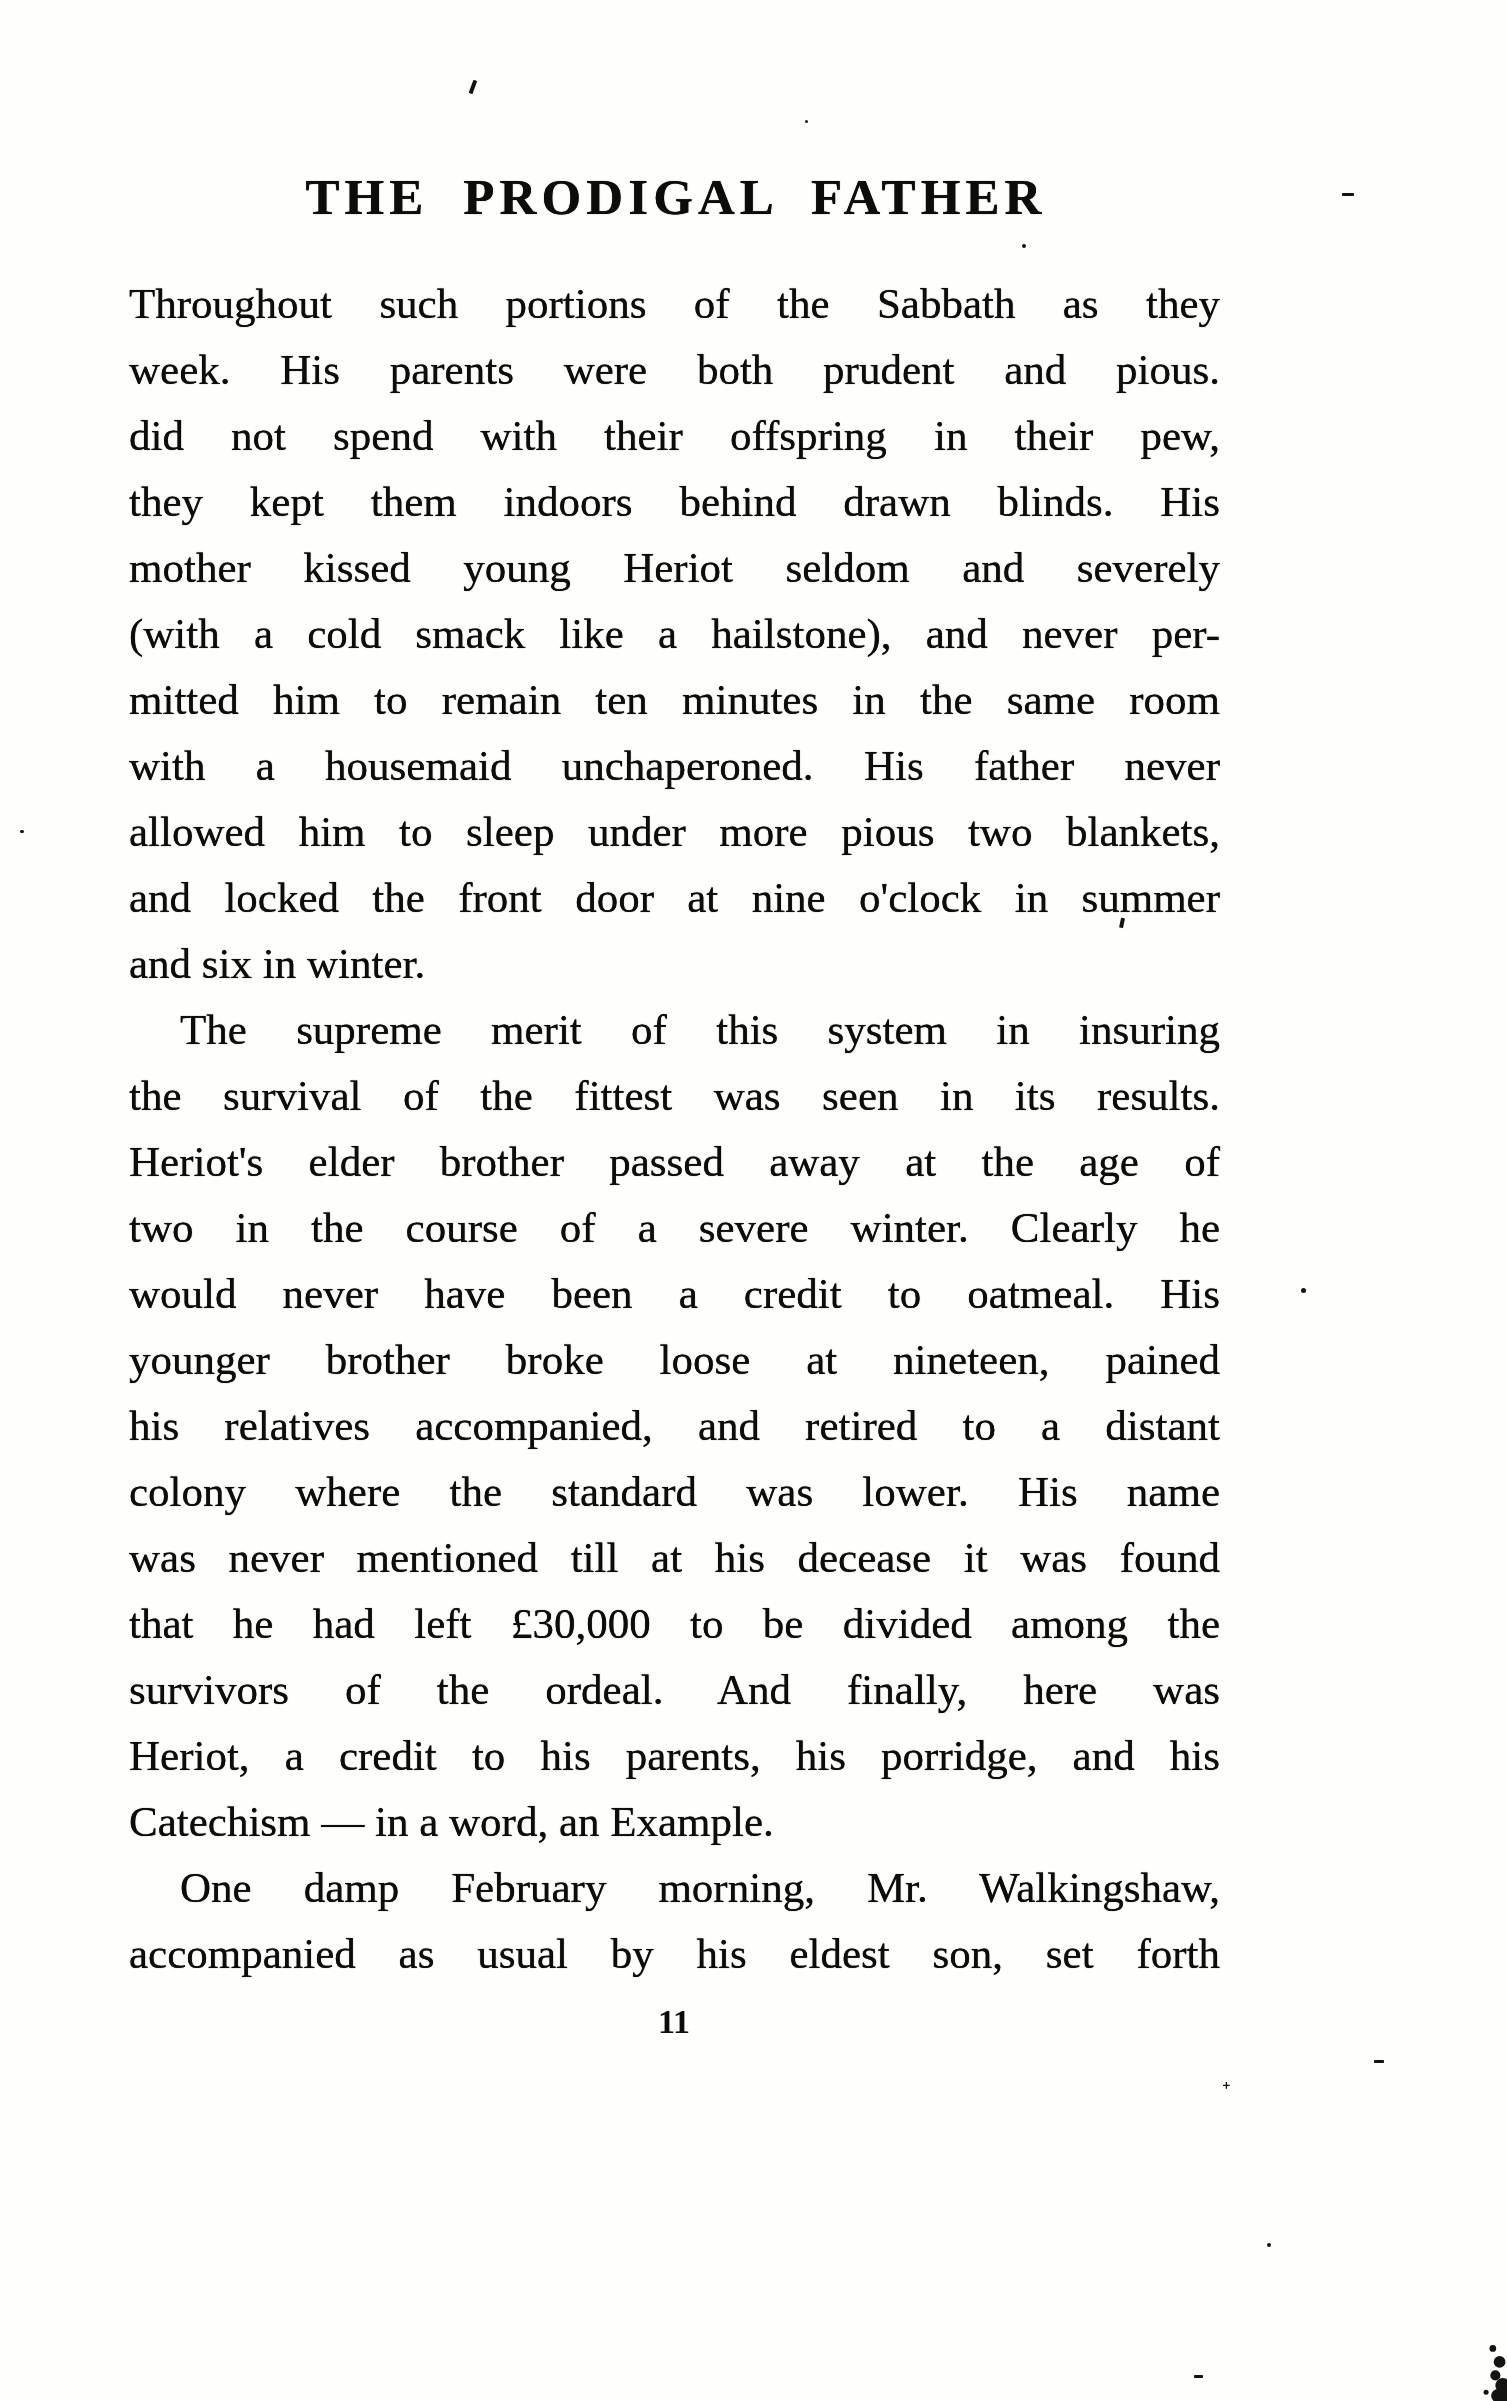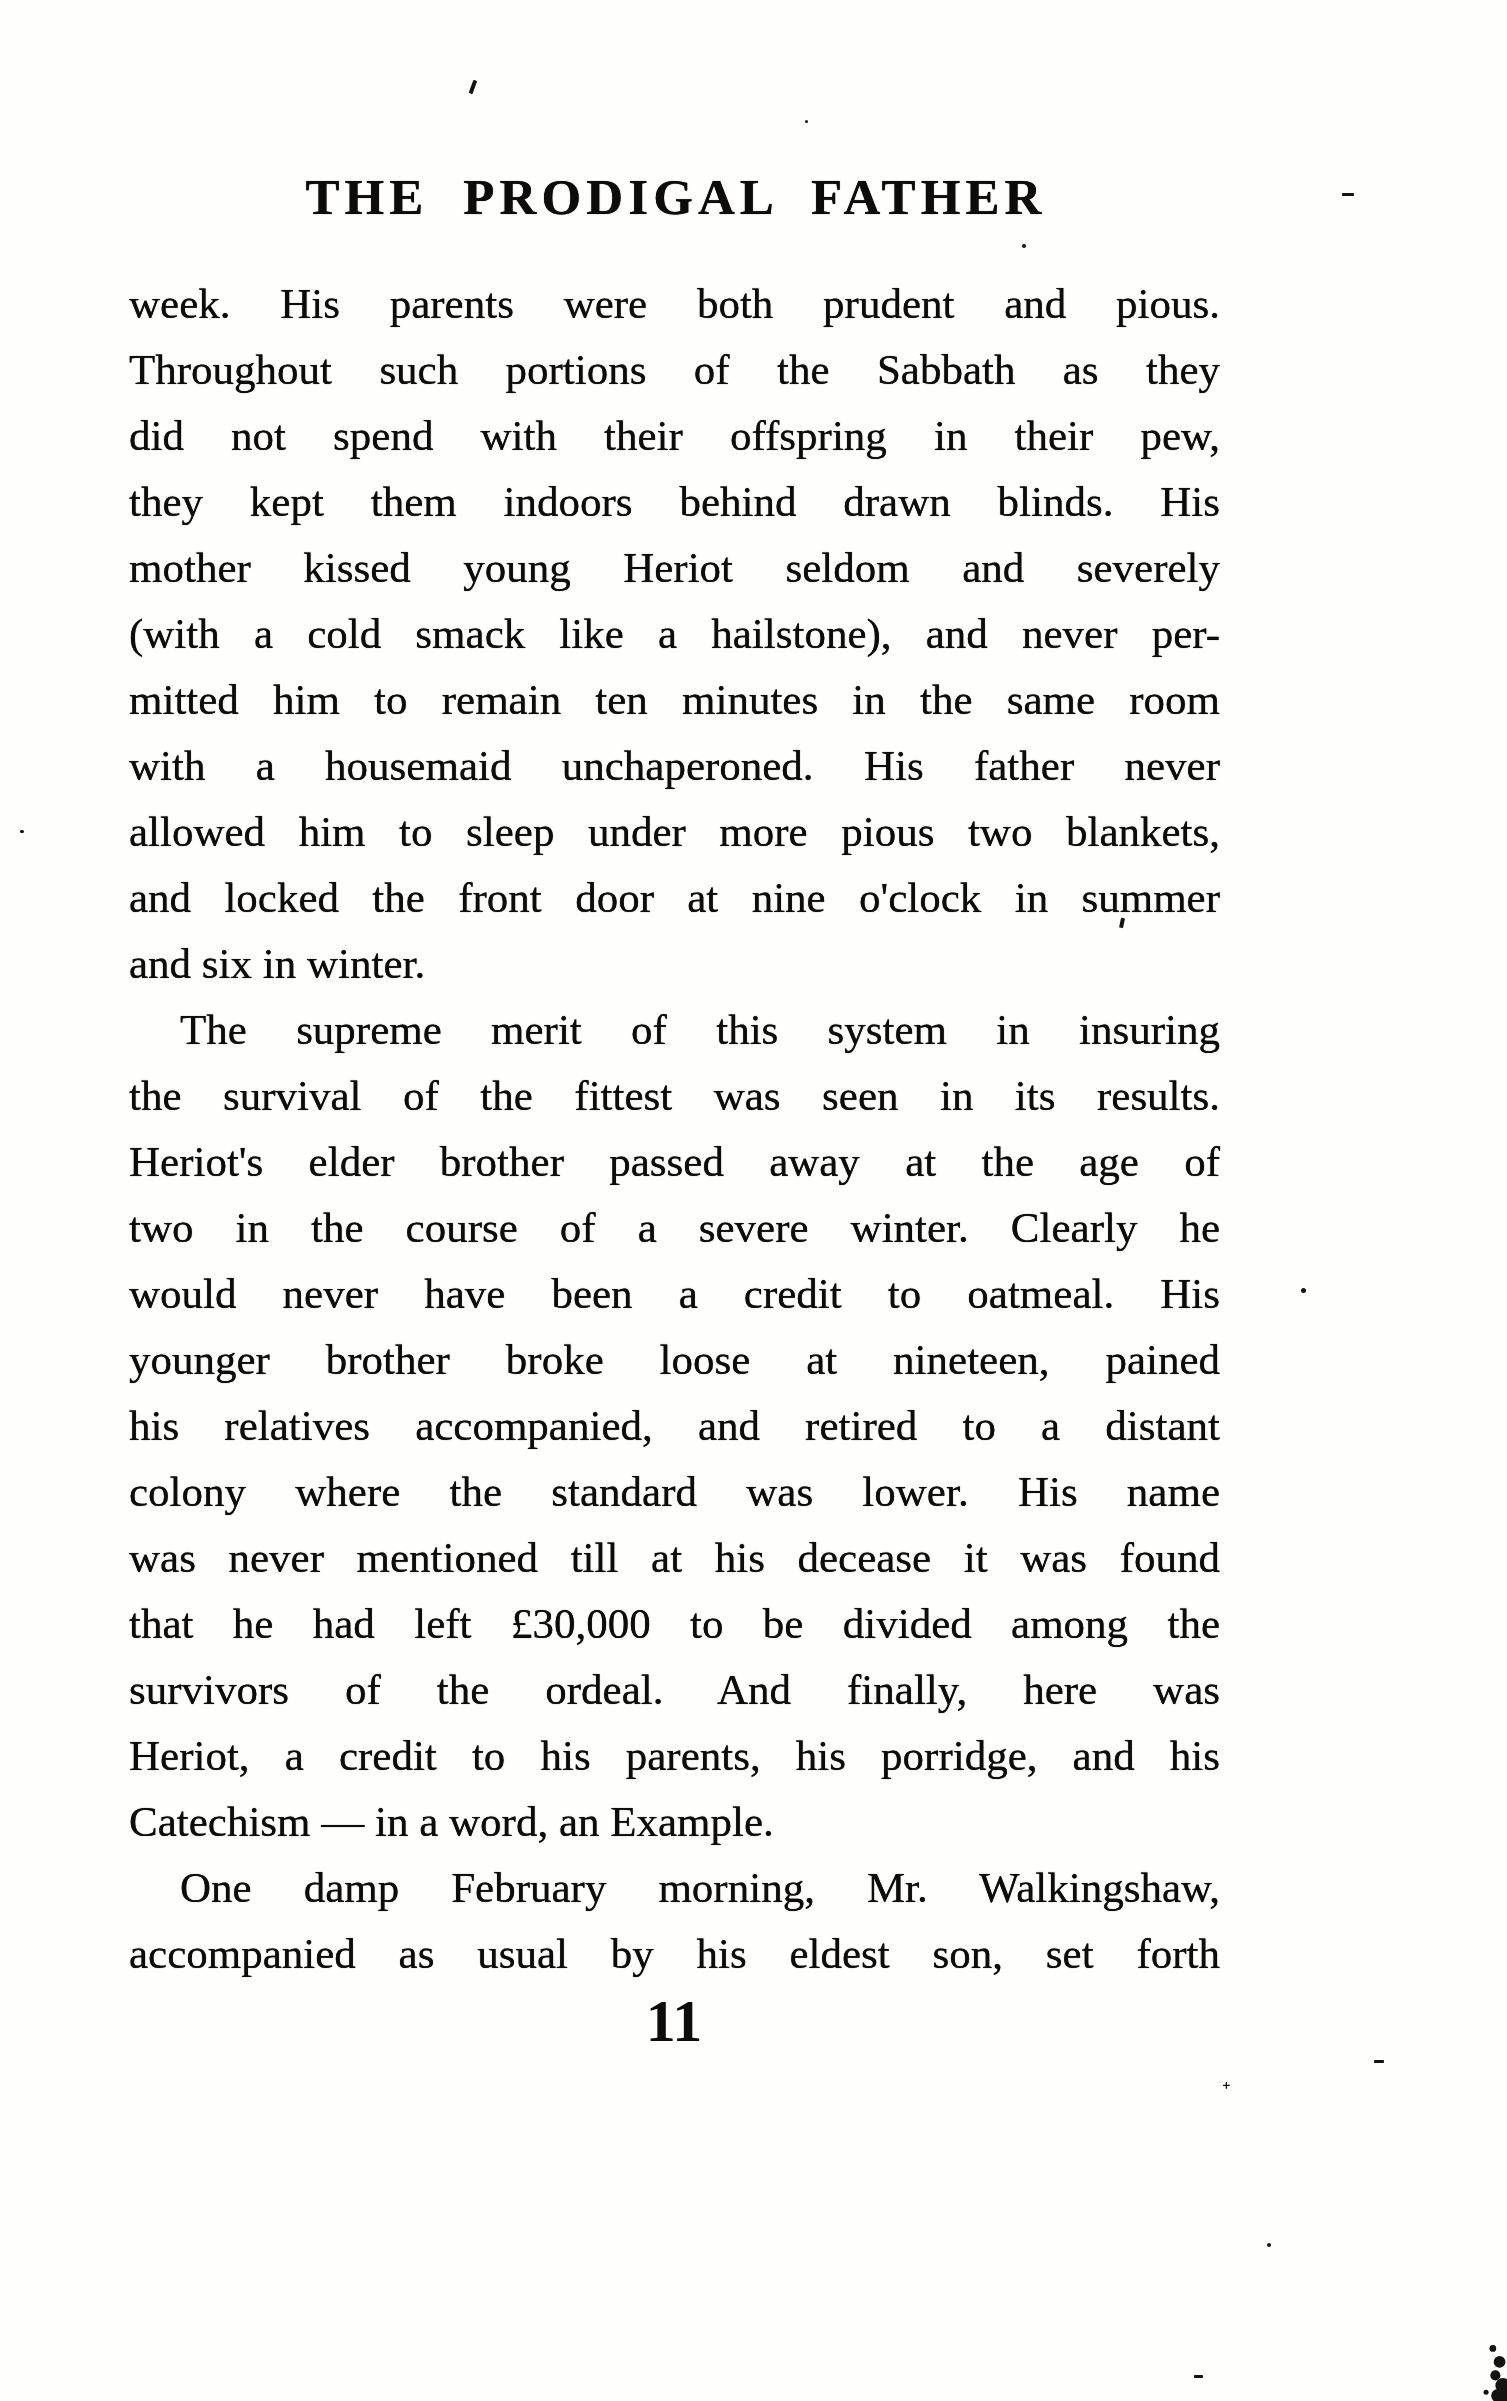--- a/index.html
+++ b/index.html
@@ -25,37 +25,37 @@
   }
   .line {
     height: 66px; line-height: 66px;
     text-align: justify; text-align-last: justify;
     text-shadow: 0 0 0.8px currentColor;
   }
   .line.indent { padding-left: 51px; }
   .line.nojust { text-align-last: left; }
   .page-number {
     position: absolute; left: 127px; top: 1989px; width: 1094px;
-    text-align: center; font-size: 60px; line-height: 65px;
+    text-align: center; font-size: 34px; line-height: 65px;
     font-weight: bold;
   }
   .speck { position: absolute; background: #141310; border-radius: 0.8px; }
   .speck.round { border-radius: 50%; }
   .ink-blot { position: absolute; right: 0; bottom: 0; }
 </style>
 </head>
 <body>
 
 <div class="page">
 
   <h1 class="title">THE PRODIGAL FATHER</h1>
 
   <div class="text-block" id="lines">
+      <div class="line">Throughout such portions of the Sabbath as they</div>
       <div class="line">week.  His parents were both prudent and pious.</div>
-      <div class="line">Throughout such portions of the Sabbath as they</div>
       <div class="line">did not spend with their offspring in their pew,</div>
       <div class="line">they kept them indoors behind drawn blinds.  His</div>
       <div class="line">mother kissed young Heriot seldom and severely</div>
       <div class="line">(with a cold smack like a hailstone), and never per-</div>
       <div class="line">mitted him to remain ten minutes in the same room</div>
       <div class="line">with a housemaid unchaperoned.  His father never</div>
       <div class="line">allowed him to sleep under more pious two blankets,</div>
       <div class="line">and locked the front door at nine o'clock in summer</div>
       <div class="line nojust">and six in winter.</div>
       <div class="line indent">The supreme merit of this system in insuring</div>

